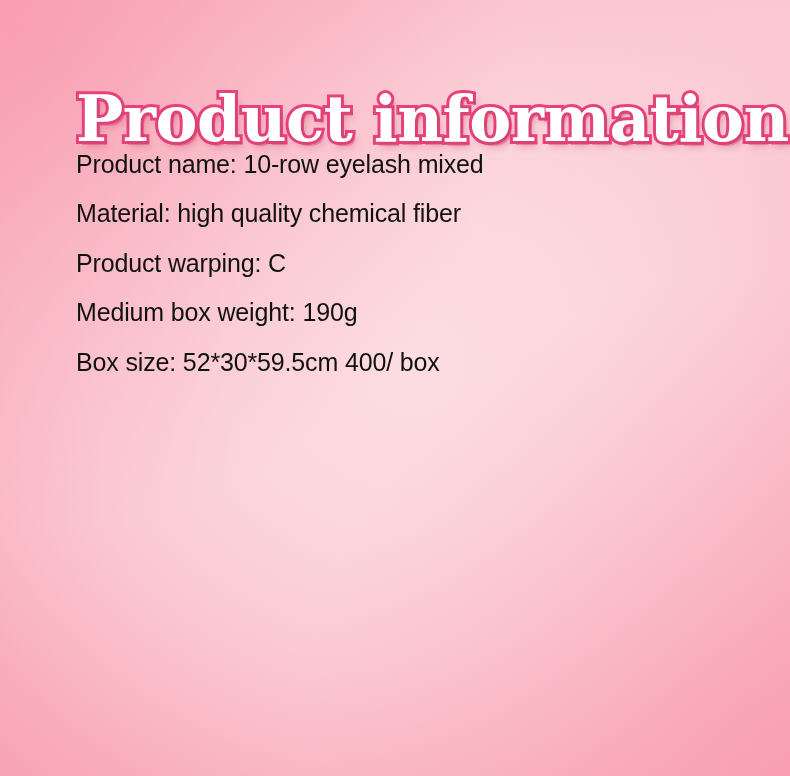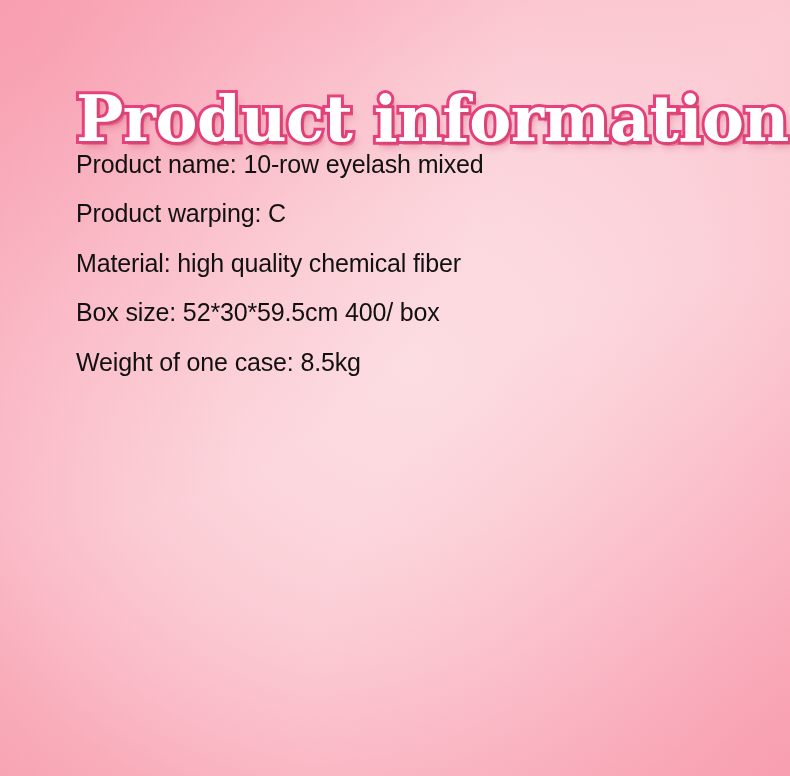--- a/index.html
+++ b/index.html
@@ -92,20 +92,20 @@
 </head>
 <body>
 
 <div class="poster">
   <div class="content">
 
     <h1 class="title">Product information</h1>
 
     <ul class="spec-list">
       <li class="spec-line">Product name: 10-row eyelash mixed</li>
+      <li class="spec-line">Material: high quality chemical fiber</li>
       <li class="spec-line">Product warping: C</li>
-      <li class="spec-line">Material: high quality chemical fiber</li>
+      <li class="spec-line">Medium box weight: 190g</li>
       <li class="spec-line">Box size: 52*30*59.5cm 400/ box</li>
-      <li class="spec-line">Weight of one case: 8.5kg</li>
     </ul>
 
   </div>
 </div>
 
 </body></html>

